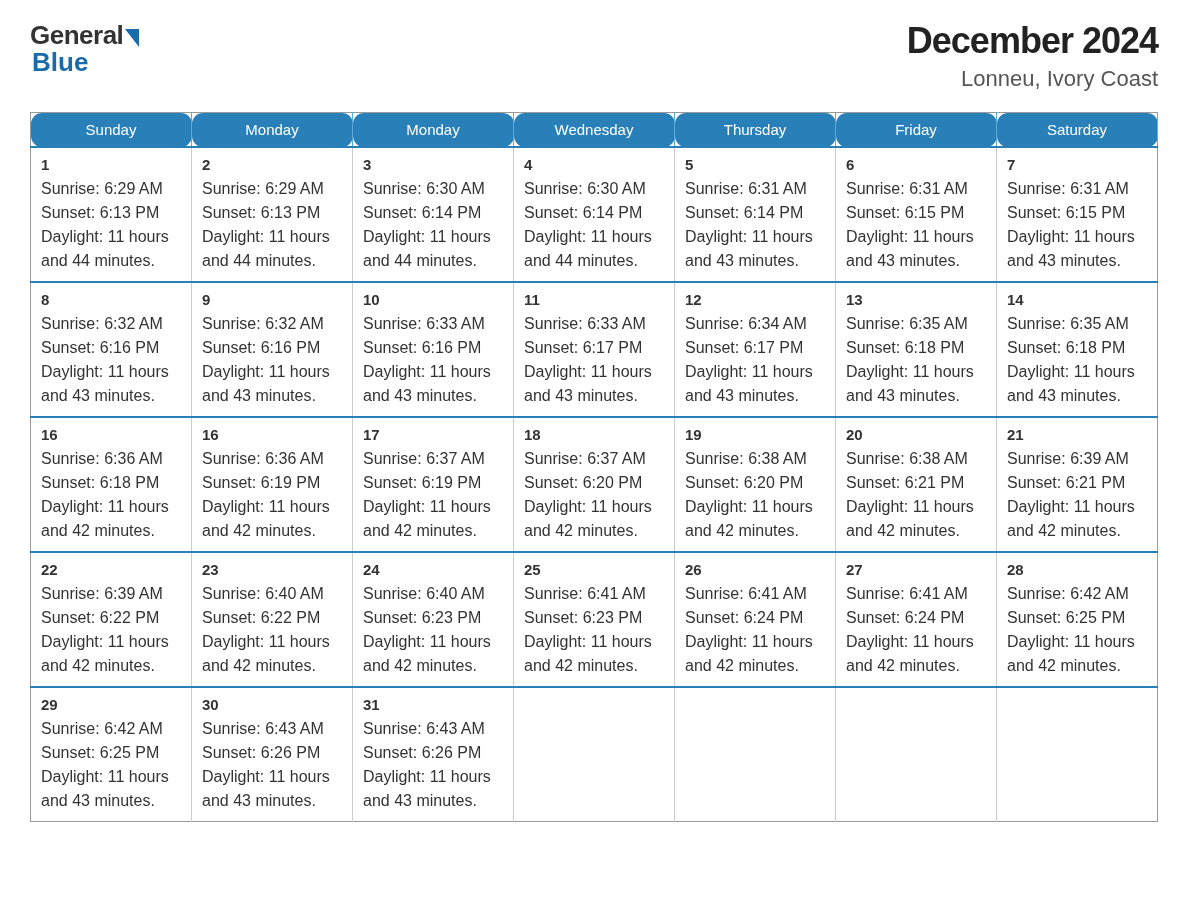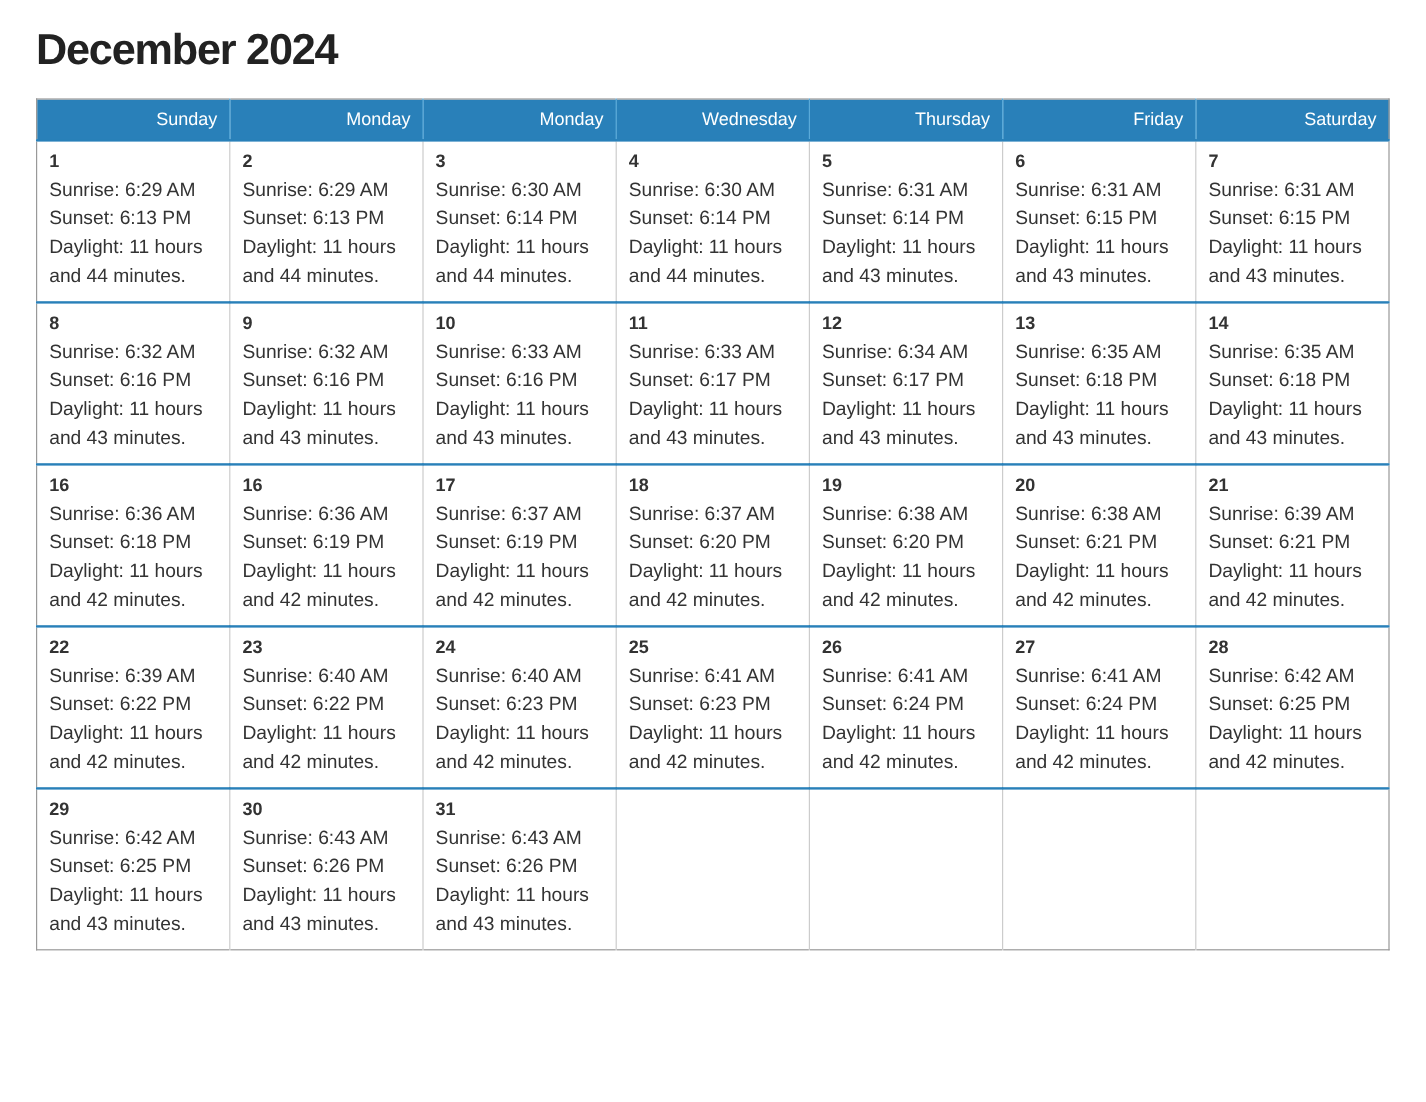--- a/index.html
+++ b/index.html
@@ -67,22 +67,23 @@
       border: 1px solid #999;
     }
     .calendar-table thead tr {
       background-color: #2980b9;
     }
     .calendar-table thead th {
       color: #fff;
       font-size: 15px;
       font-weight: normal;
       padding: 8px 10px;
-      text-align: right;
+      text-align: center;
       border-right: 1px solid #5aaad9;
+      border-radius: 11px;
     }
     .calendar-table thead th:last-child {
       border-right: none;
     }
     .calendar-table tbody tr {
       border-top: 2px solid #2980b9;
     }
     .calendar-table tbody td {
       vertical-align: top;
       padding: 8px 10px;
@@ -107,22 +108,30 @@
       color: #333;
     }
     .empty-cell {
       background: #fff;
     }
   </style>
 </head>
 <body>
 
 <div class="header">
+  <div class="logo">
+    <div class="logo-top">
+      <span class="logo-general">General</span>
+      <div class="logo-arrow"></div>
+    </div>
+    <span class="logo-blue">Blue</span>
+  </div>
   <div class="title-section">
     <div class="month-title">December 2024</div>
+    <div class="location">Lonneu, Ivory Coast</div>
   </div>
 </div>
 
 <table class="calendar-table">
   <thead>
     <tr>
     <th>Sunday</th>
         <th>Monday</th>
         <th>Monday</th>
         <th>Wednesday</th>

